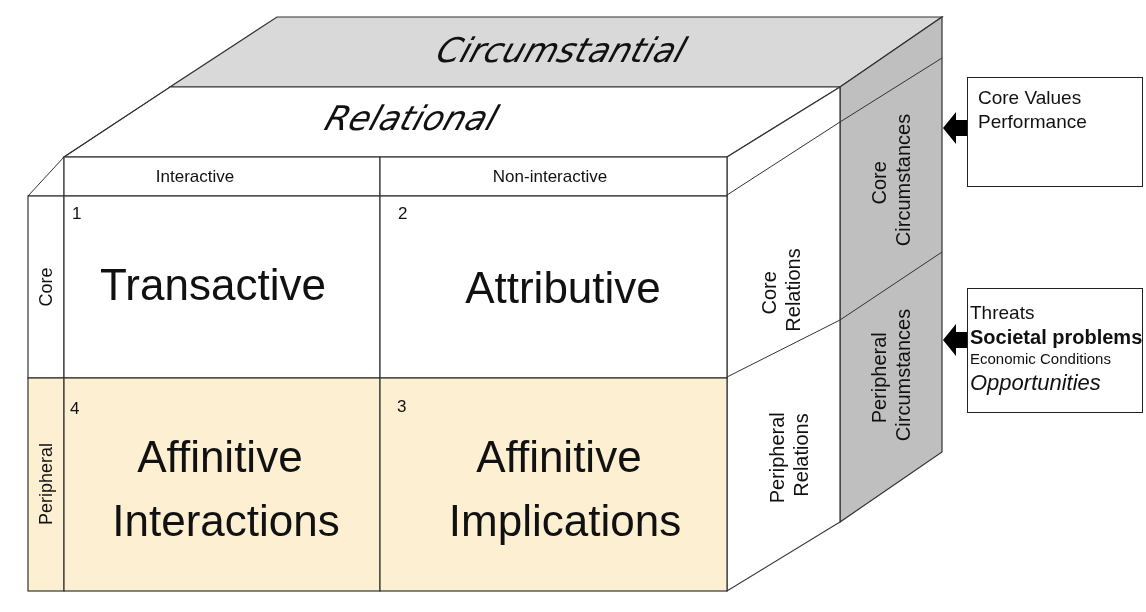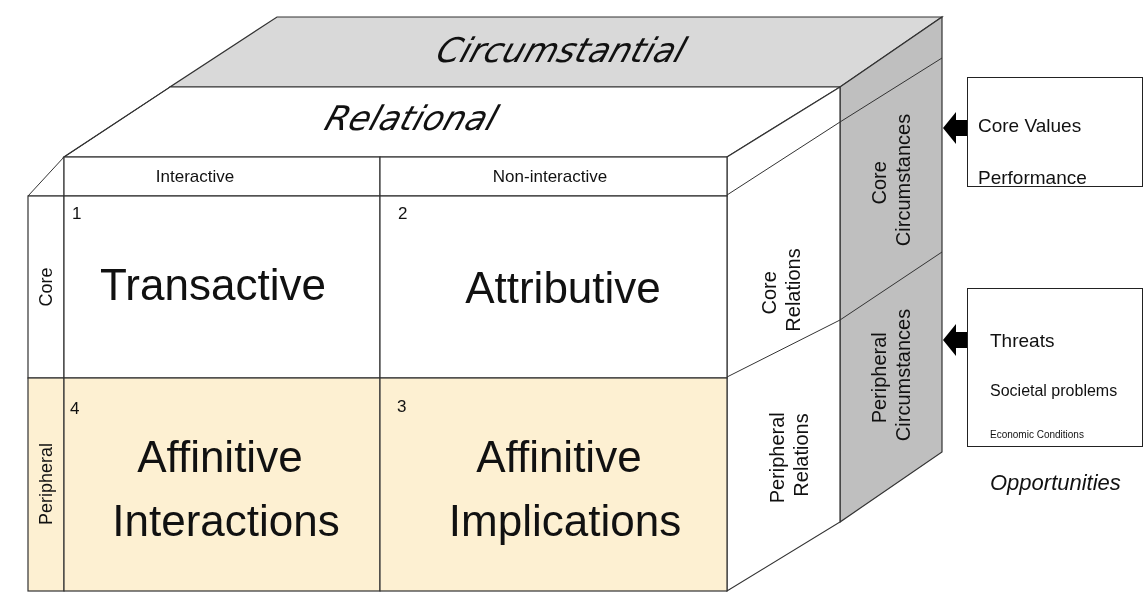--- a/index.html
+++ b/index.html
@@ -11,26 +11,26 @@
     .hdr { font-size: 17px; }
     .num { font-size: 17px; }
     .side { font-size: 18px; }
     .face { font-size: 20px; }
     .slant { font-style: italic; font-size: 34px; }
     .callout {
       position: absolute; background: #fff; border: 1.5px solid #222;
       font-family: "Liberation Sans", "DejaVu Sans", sans-serif; color: #111;
       box-sizing: border-box;
     }
-    .callout div { line-height: 1.25; white-space: nowrap; margin-top: 28px; }
+    .callout div { line-height: 1.25; white-space: nowrap; }
     #callout-top { left: 967px; top: 77px; width: 176px; height: 110px; padding: 8px 10px; font-size: 19px; }
-    #callout-bottom { left: 967px; top: 288px; width: 176px; height: 159px; padding: 12px 22px; }
+    #callout-bottom { left: 967px; top: 288px; width: 176px; height: 125px; padding: 12px 2px; }
     #callout-bottom .l0 { font-size: 19px; }
-    #callout-bottom .l1 { font-size: 16px; }
-    #callout-bottom .l2 { font-size: 10px; }
+    #callout-bottom .l1 { font-size: 20px; font-weight: bold; }
+    #callout-bottom .l2 { font-size: 15px; }
     #callout-bottom .l3 { font-size: 22px; font-style: italic; }
   </style>
 </head>
 <body>
 
 <div id="stage">
 <svg width="1146" height="612" viewBox="0 0 1146 612" xmlns="http://www.w3.org/2000/svg">
 
   <polygon points="277,17 942,17 840,87 170,87" fill="#d9d9d9" stroke="#333" stroke-width="1.2"></polygon>
 

